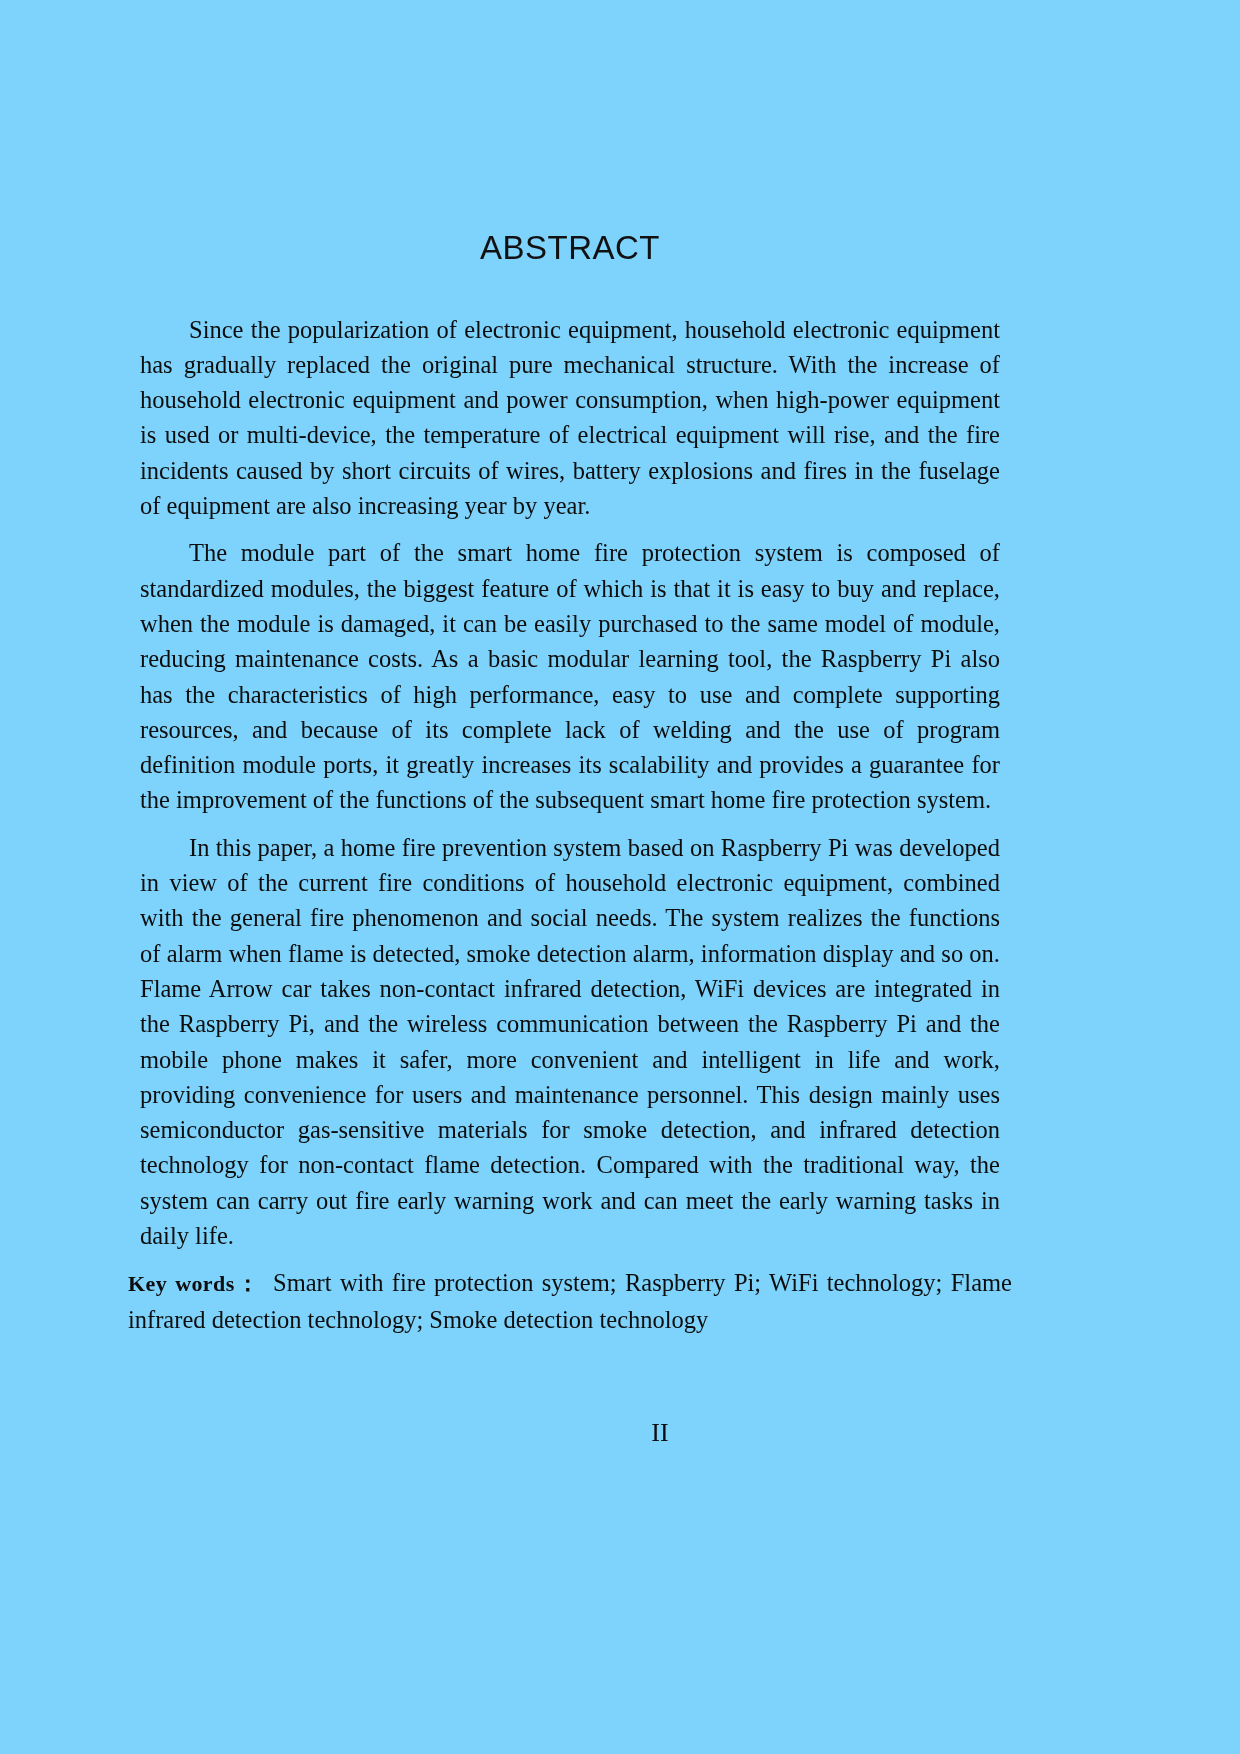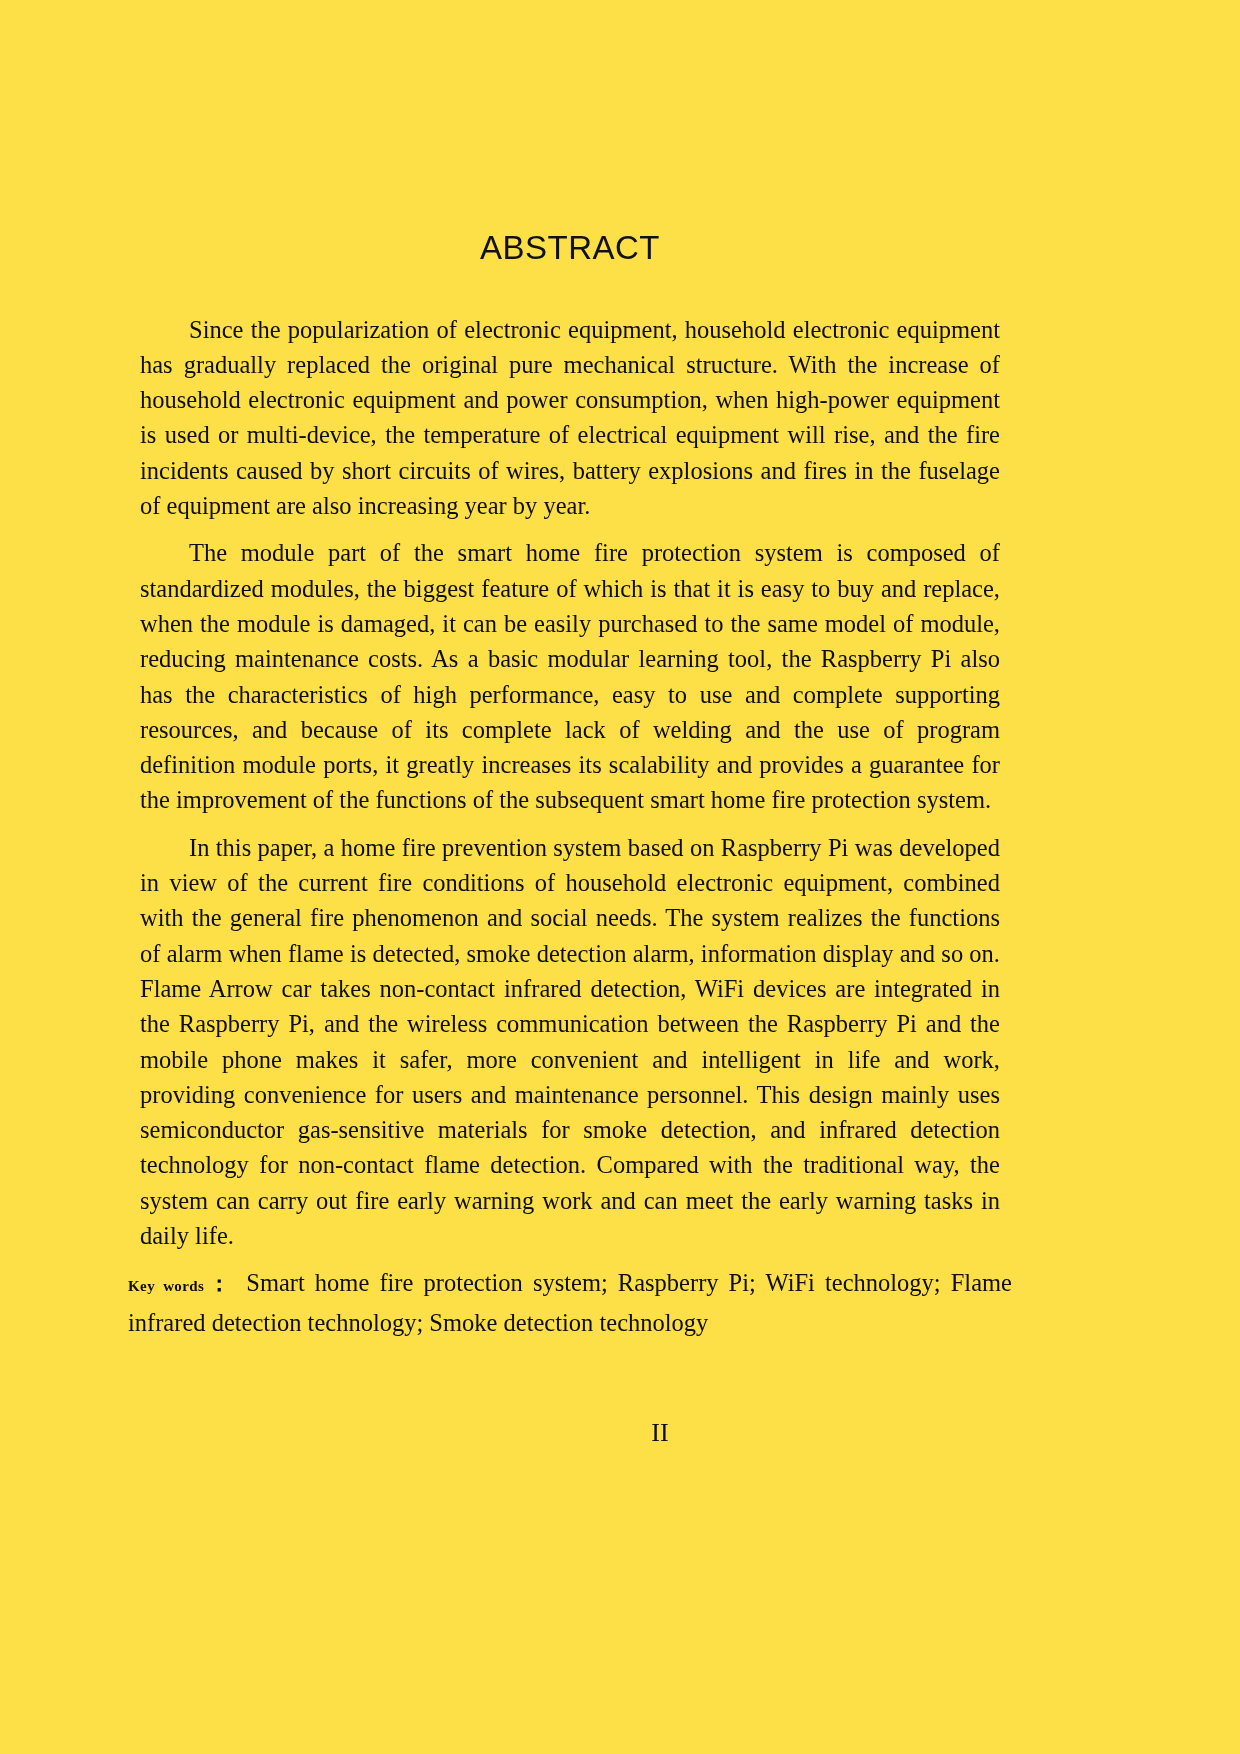--- a/index.html
+++ b/index.html
@@ -9,21 +9,21 @@
   }
   body {
     font-family: "Liberation Serif", "DejaVu Serif", serif;
     color: #000000;
   }
   .page {
     position: relative;
     width: 1240px;
     height: 1754px;
     margin: 0 auto;
-    background: #fde047;
+    background: #7dd3fc;
     box-sizing: border-box;
     overflow: hidden;
   }
   .content {
     position: absolute;
     left: 128px;
     top: 0;
     width: 884px;
   }
   .doc-title {
@@ -55,21 +55,21 @@
     font-size: 24.5px;
     line-height: 35.3px;
     text-align: justify;
     text-justify: inter-word;
     text-indent: 0;
     margin: 0;
     color: #0d0d0d;
   }
   .kw-label {
     font-weight: bold;
-    font-size: 15px;
+    font-size: 22px;
     letter-spacing: 0.4px;
   }
   .kw-colon {
     font-weight: bold;
     font-size: 22px;
   }
   .kw-gap {
     display: inline-block;
     width: 12px;
   }
@@ -96,21 +96,21 @@
     <h1 class="doc-title">ABSTRACT</h1>
 
     <div class="body-block">
 
       <p class="para">Since the popularization of electronic equipment, household electronic equipment has gradually replaced the original pure mechanical structure. With the increase of household electronic equipment and power consumption, when high-power equipment is used or multi-device, the temperature of electrical equipment will rise, and the fire incidents caused by short circuits of wires, battery explosions and fires in the fuselage of equipment are also increasing year by year.</p>
 
       <p class="para">The module part of the smart home fire protection system is composed of standardized modules, the biggest feature of which is that it is easy to buy and replace, when the module is damaged, it can be easily purchased to the same model of module, reducing maintenance costs. As a basic modular learning tool, the Raspberry Pi also has the characteristics of high performance, easy to use and complete supporting resources, and because of its complete lack of welding and the use of program definition module ports, it greatly increases its scalability and provides a guarantee for the improvement of the functions of the subsequent smart home fire protection system.</p>
 
       <p class="para">In this paper, a home fire prevention system based on Raspberry Pi was developed in view of the current fire conditions of household electronic equipment, combined with the general fire phenomenon and social needs. The system realizes the functions of alarm when flame is detected, smoke detection alarm, information display and so on. Flame Arrow car takes non-contact infrared detection, WiFi devices are integrated in the Raspberry Pi, and the wireless communication between the Raspberry Pi and the mobile phone makes it safer, more convenient and intelligent in life and work, providing convenience for users and maintenance personnel. This design mainly uses semiconductor gas-sensitive materials for smoke detection, and infrared detection technology for non-contact flame detection. Compared with the traditional way, the system can carry out fire early warning work and can meet the early warning tasks in daily life.</p>
 
-      <p class="keywords"><span class="kw-label">Key words</span><span class="kw-colon">：</span><span class="kw-gap"></span><span>Smart home fire protection system; Raspberry Pi; WiFi technology; Flame infrared detection technology; Smoke detection technology</span></p>
+      <p class="keywords"><span class="kw-label">Key words</span><span class="kw-colon">：</span><span class="kw-gap"></span><span>Smart with fire protection system; Raspberry Pi; WiFi technology; Flame infrared detection technology; Smoke detection technology</span></p>
 
     </div>
 
   </div>
 
   <div class="page-number">II</div>
 
 </div>
 
 </body></html>

